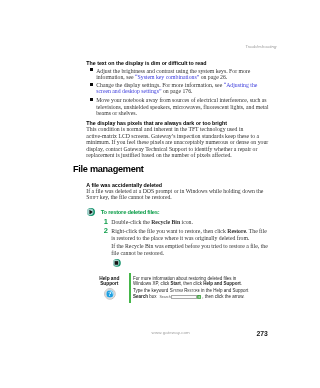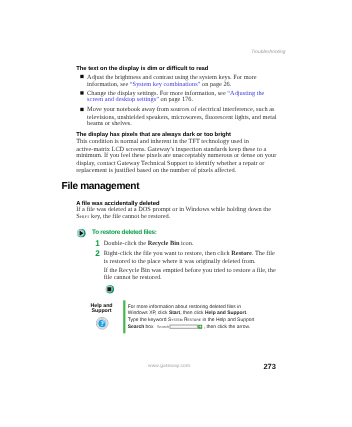--- a/index.html
+++ b/index.html
@@ -1,18 +1,18 @@
 <!DOCTYPE html>
 <html><head>
 <meta charset="utf-8">
 <style>
   html,body{margin:0;padding:0;background:#fff;}
   body{width:300px;height:388px;overflow:hidden;
        font-family:"Liberation Serif",serif;-webkit-font-smoothing:antialiased;}
-  .page{position:relative;width:300px;height:388px;background:#fff;}
+  .page{position:relative;width:300px;height:388px;background:#fff;margin-left:17px;}
 
   .runhead{position:absolute;left:228.3px;top:44px;
            font-family:"Liberation Sans",sans-serif;font-style:italic;
            font-size:4.4px;line-height:5px;color:#9c9c9c;letter-spacing:0px;}
 
   .sub{position:absolute;font-family:"Liberation Sans",sans-serif;font-weight:bold;
        font-size:5.3px;line-height:6.4px;color:#000;letter-spacing:-.01px;white-space:nowrap;}
 
   .p{position:absolute;font-family:"Liberation Serif",serif;font-size:5.75px;
      line-height:6.4px;color:#333;text-align:left;}

